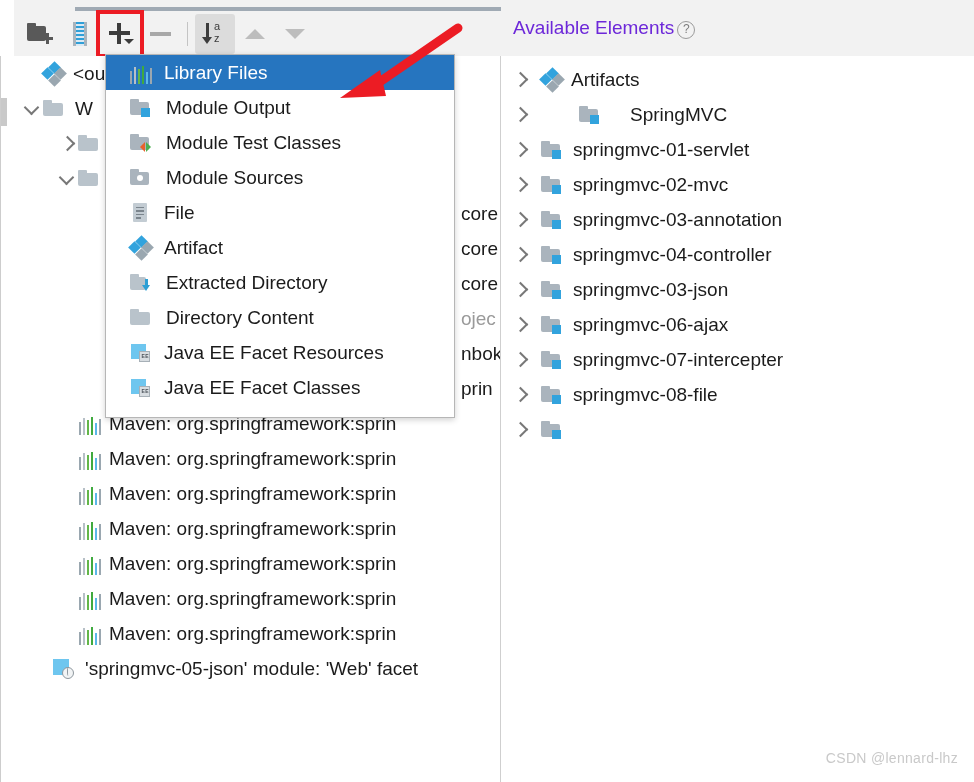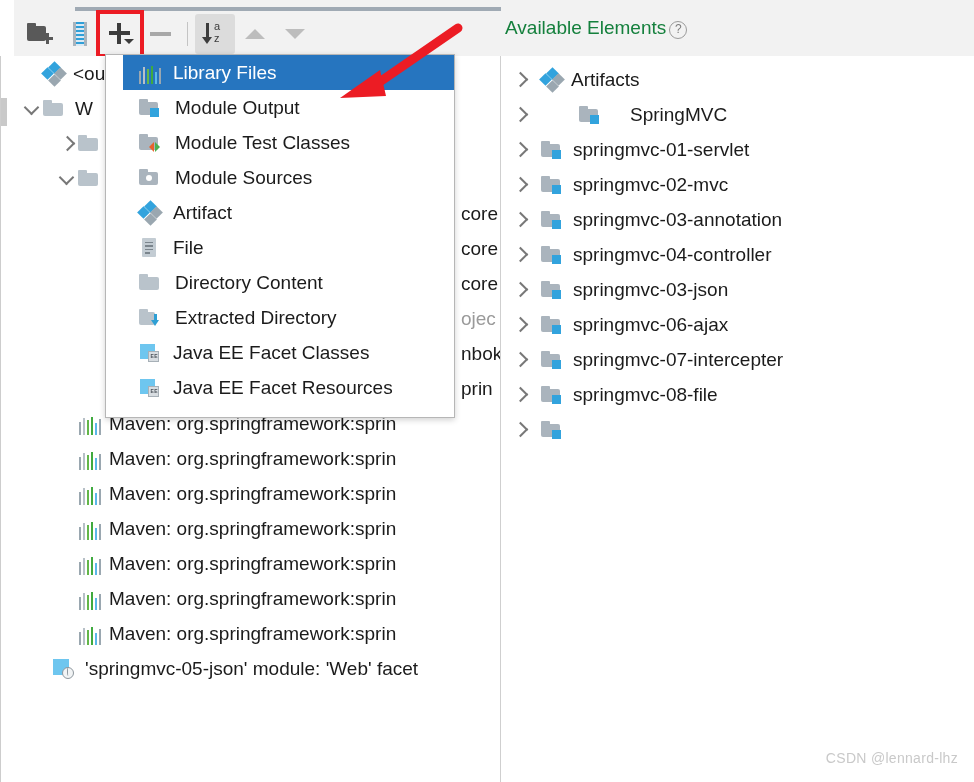--- a/index.html
+++ b/index.html
@@ -144,21 +144,21 @@
   #right-panel {
     position: absolute; left: 501px; top: 0; width: 473px; height: 726px;
     background: #ffffff;
   }
   #right-header {
     position: absolute; left: 501px; top: -56px; width: 473px; height: 56px;
     background: #f2f2f2;
     display: flex; align-items: center;
   }
   .avail-title {
-    font-size: 19px; color: #15803d; margin-left: 4px;
+    font-size: 19px; color: #6d28d9; margin-left: 12px;
     font-family: "Liberation Sans", sans-serif;
   }
   .help-icon {
     width: 18px; height: 18px; border: 1.6px solid #9b9b9b; border-radius: 50%;
     color: #7d7d7d; font-size: 12px; line-height: 15px; text-align: center;
     margin-left: 3px; margin-top: 3px;
   }
 
   
   .row {
@@ -315,25 +315,24 @@
   
   #dropdown {
     position: absolute; left: 105px; top: 54px; width: 350px; height: 364px;
     background: #ffffff;
     border: 1px solid #b6b6b6;
     box-shadow: 0 2px 6px rgba(0,0,0,0.18);
     z-index: 40;
   }
   .menu-item {
     height: 35px; display: flex; align-items: center;
-    padding-left: 16px;
+    padding-left: 24px;
     font-size: 19px; color: #1b1b1b;
     font-family: "Liberation Sans", sans-serif;
     white-space: nowrap;
-    margin-left: 17px;
   }
   .menu-item .mlabel { margin-left: 12px; }
   .menu-item.selected { background: #2675bf; }
   .menu-item.selected .mlabel { color: #ffffff; }
 
   
   #arrow-annotation {
     position: absolute; left: 330px; top: 18px; width: 140px; height: 85px;
     z-index: 60; pointer-events: none;
   }
@@ -707,71 +706,71 @@
       </div>
       <div class="menu-item">
         <span class="ico-module plain">
           <span class="tab"></span>
           <span class="body"></span>
           <span class="dot"></span>
         </span>
         <span class="mlabel">Module Sources</span>
       </div>
       <div class="menu-item">
-        <span class="ico-artifact">
-          <i class="d1"></i>
-          <i class="d2"></i>
-          <i class="d3"></i>
-          <i class="d4"></i>
-        </span>
-        <span class="mlabel">Artifact</span>
-      </div>
-      <div class="menu-item">
         <span class="ico-file">
           <span class="page"></span>
           <span class="ln" style="top:5px"></span>
           <span class="ln" style="top:8.5px"></span>
           <span class="ln" style="top:12px"></span>
           <span class="ln" style="top:15.5px;width:5px"></span>
         </span>
         <span class="mlabel">File</span>
       </div>
       <div class="menu-item">
-        <span class="ico-folder">
-          <span class="tab"></span>
-          <span class="body"></span>
-        </span>
-        <span class="mlabel">Directory Content</span>
+        <span class="ico-artifact">
+          <i class="d1"></i>
+          <i class="d2"></i>
+          <i class="d3"></i>
+          <i class="d4"></i>
+        </span>
+        <span class="mlabel">Artifact</span>
       </div>
       <div class="menu-item">
         <span class="ico-extract">
           <span class="tab"></span>
           <span class="body"></span>
           <span class="stem"></span>
           <span class="head"></span>
         </span>
         <span class="mlabel">Extracted Directory</span>
       </div>
       <div class="menu-item">
+        <span class="ico-folder">
+          <span class="tab"></span>
+          <span class="body"></span>
+        </span>
+        <span class="mlabel">Directory Content</span>
+      </div>
+      <div class="menu-item">
         <span class="ico-facet">
           <span class="sq"></span>
           <span class="badge">
             <b>EE</b>
           </span>
         </span>
-        <span class="mlabel">Java EE Facet Classes</span>
+        <span class="mlabel">Java EE Facet Resources</span>
       </div>
       <div class="menu-item">
         <span class="ico-facet">
           <span class="sq"></span>
           <span class="badge">
             <b>EE</b>
           </span>
         </span>
-        <span class="mlabel">Java EE Facet Resources</span>
+        <span class="mlabel">Java EE Facet Classes</span>
       </div>
     </div>
 </div>
 
 <svg id="arrow-annotation" viewBox="0 0 140 85" width="140" height="85">
   <g>
     <line x1="128" y1="10" x2="38" y2="72" stroke="#ec1c24" stroke-width="9" stroke-linecap="round"></line>
     <polygon points="10,80 50,52 56,78" fill="#ec1c24"></polygon>
   </g>
 </svg>

